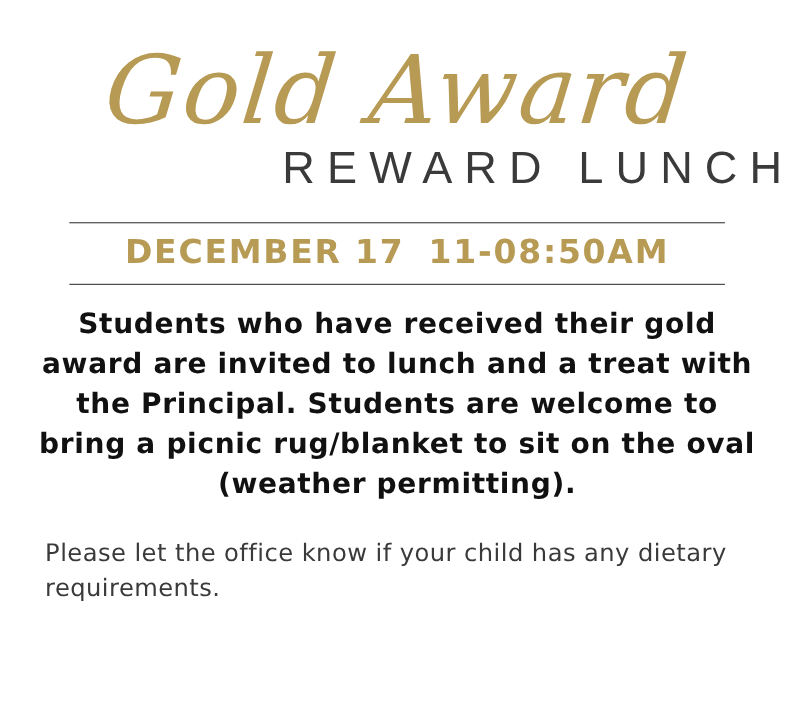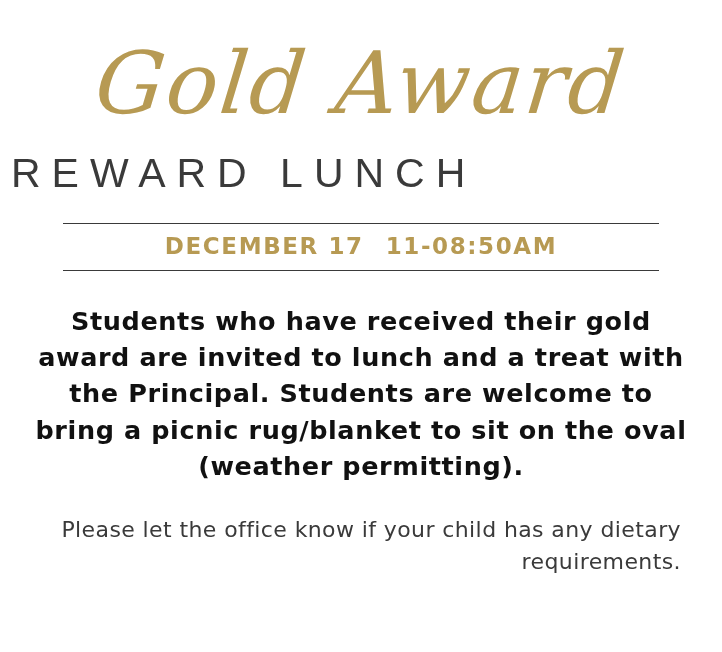--- a/index.html
+++ b/index.html
@@ -35,23 +35,23 @@
     line-height: 1.0;
     color: #b79a53;
     letter-spacing: 2px;
     font-weight: 400;
     white-space: nowrap;
     transform: skewX(-6deg);
   }
 
   
   .sub-title {
-    margin-top: 24px;
+    margin-top: 3px;
     width: 100%;
-    text-align: left;
+    text-align: right;
     font-family: "Liberation Sans", sans-serif;
     font-size: 41px;
     letter-spacing: 11px;
     color: #3a3a3a;
     font-weight: 400;
     text-indent: 11px;
   }
 
   
   .date-band {
@@ -59,48 +59,48 @@
     width: 596px;
     border-top: 1.5px solid #3a3a3a;
     border-bottom: 1.5px solid #3a3a3a;
     padding: 9px 0 11px 0;
     box-sizing: border-box;
     text-align: center;
   }
   .date-text {
     font-family: "DejaVu Sans", sans-serif;
     font-weight: bold;
-    font-size: 23px;
+    font-size: 30px;
     letter-spacing: 1.6px;
     color: #b79a53;
     white-space: nowrap;
   }
   .date-gap {
     display: inline-block;
     width: 22px;
   }
 
   
   .body-bold {
-    margin-top: 32px;
+    margin-top: 18px;
     width: 660px;
     text-align: center;
     font-family: "DejaVu Sans", sans-serif;
     font-weight: bold;
     font-size: 25.5px;
     line-height: 1.42;
     letter-spacing: 0.6px;
     color: #111111;
   }
 
   
   .body-light {
     margin-top: 30px;
     width: 640px;
-    text-align: right;
+    text-align: left;
     font-family: "DejaVu Sans", sans-serif;
     font-weight: 400;
     font-size: 22px;
     line-height: 1.45;
     letter-spacing: 0.4px;
     color: #3a3a3a;
   }
 </style>
 </head>
 <body>

